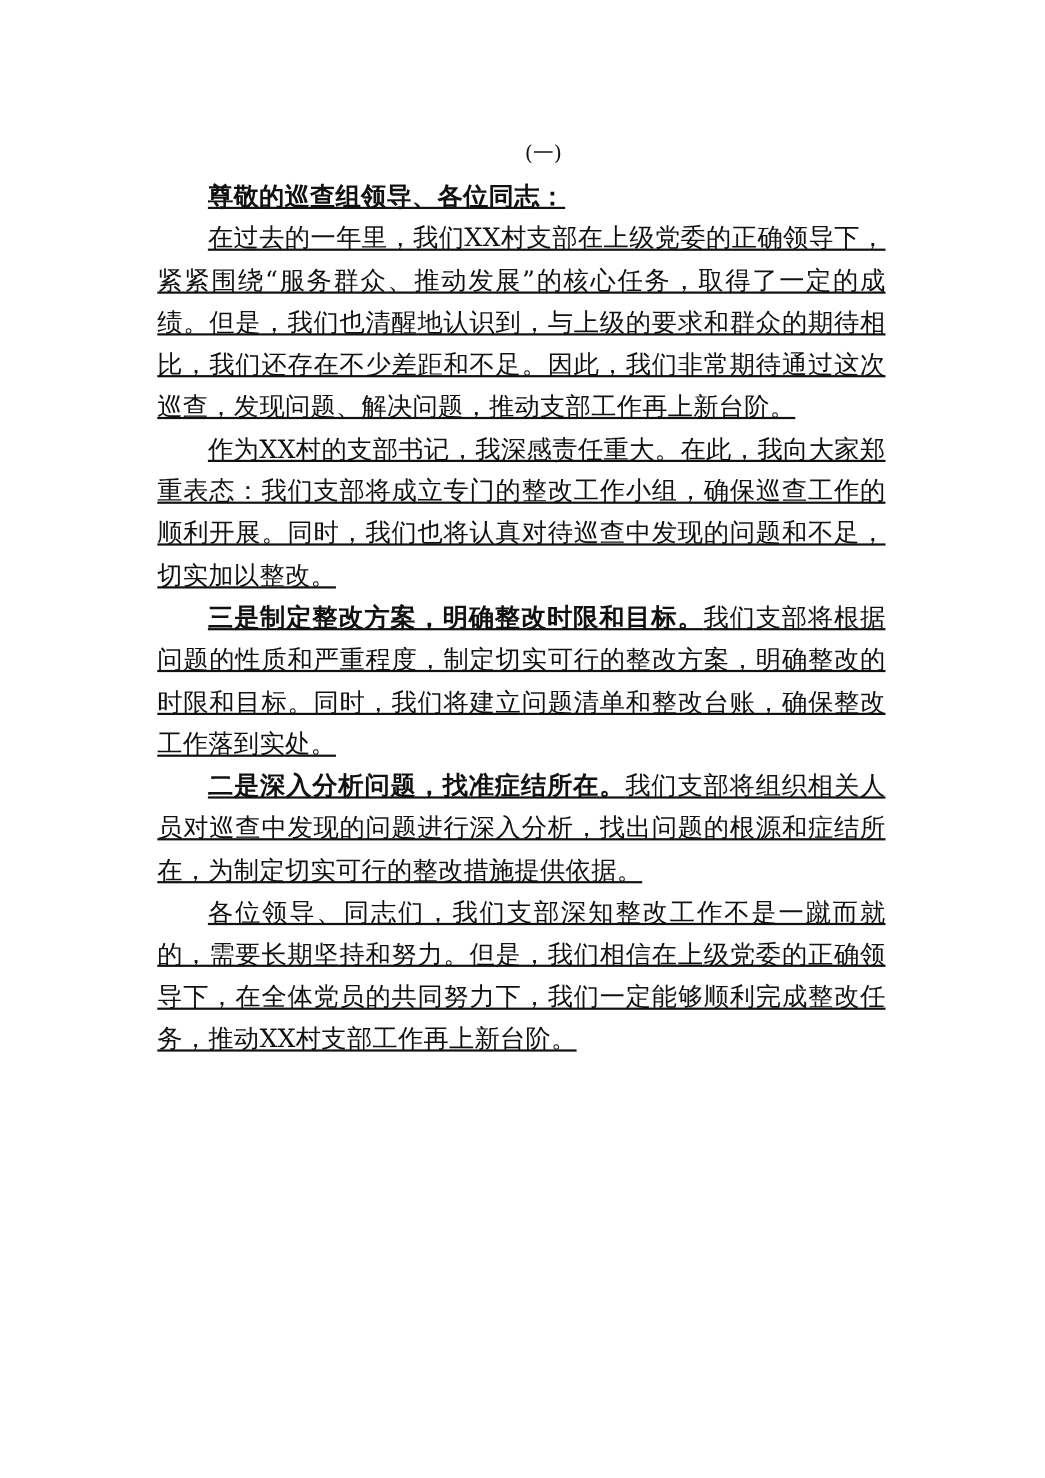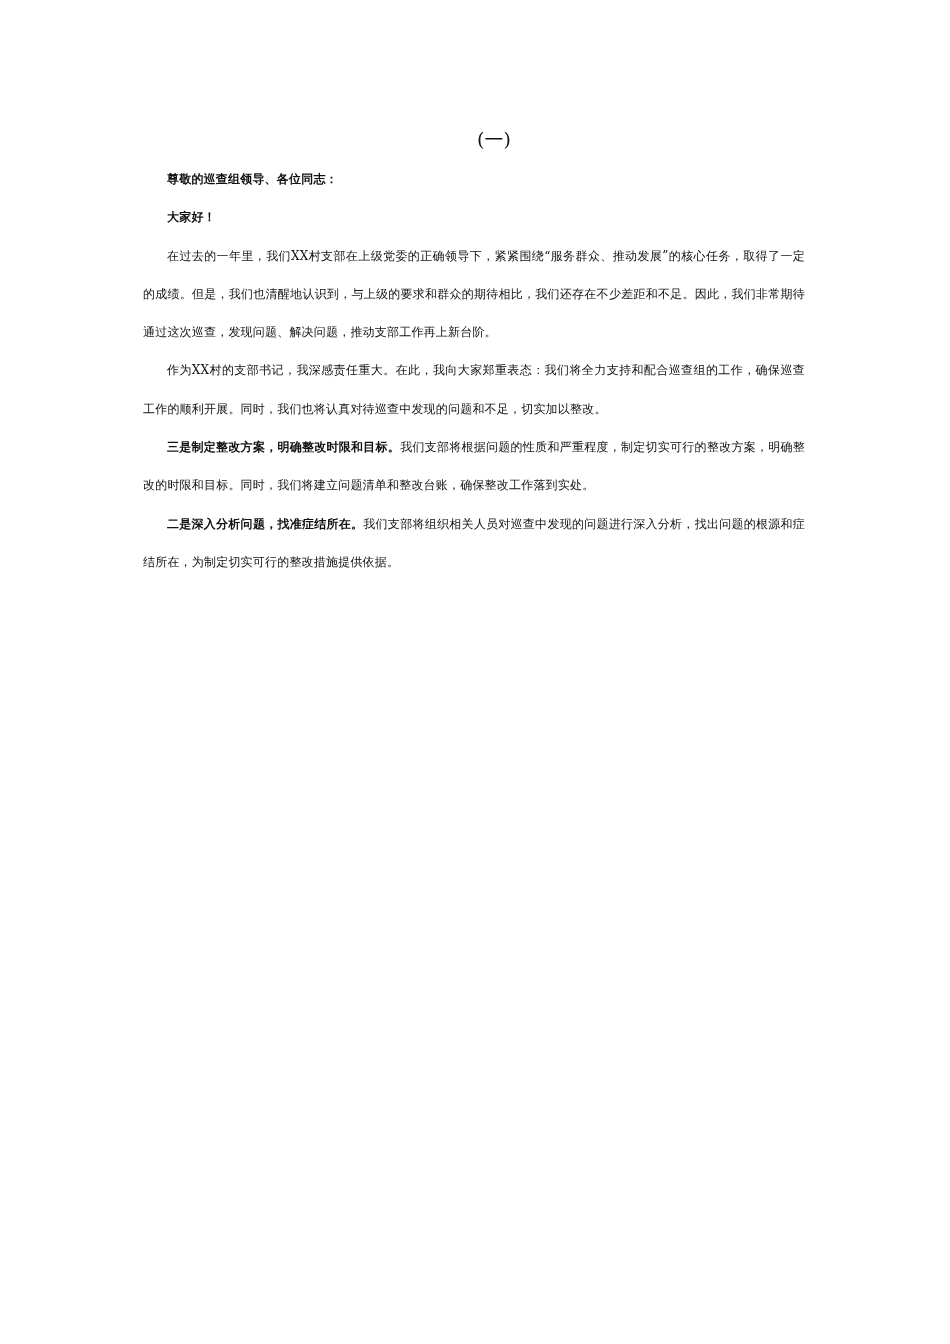--- a/index.html
+++ b/index.html
@@ -1,27 +1,27 @@
 <!DOCTYPE html>
 <html><head>
 <meta charset="utf-8">
 <style>
   html, body { margin:0; padding:0; background:#ffffff; }
   body { width:950px; height:1344px; position:relative; overflow:hidden;
          font-family: "DejaVu Serif", "Liberation Serif", serif; color:#111; }
   .page { position:absolute; left:143px; top:124px; width:662px; }
   .title { text-align:center; font-size:19px; height:30px; line-height:30px; margin-bottom:6px; padding-left:40px; }
-  p { margin:0; font-size:12px; line-height:38.3px; text-align:justify; letter-spacing:0.2px; }
+  p { margin:0; font-size:23px; line-height:38.3px; text-align:justify; letter-spacing:0.2px;text-decoration:underline; }
   p.indent { text-indent:2em; }
   .b { font-weight:bold; font-family:"DejaVu Sans", "Liberation Sans", sans-serif; }
 </style>
 </head>
 <body>
 
 <div class="page">
   <div class="title">(一)</div>
   <p class="indent b">尊敬的巡查组领导、各位同志：</p>
-  <p class="indent b">大家好！</p>
   <p class="indent">在过去的一年里，我们XX村支部在上级党委的正确领导下，紧紧围绕“服务群众、推动发展”的核心任务，取得了一定的成绩。但是，我们也清醒地认识到，与上级的要求和群众的期待相比，我们还存在不少差距和不足。因此，我们非常期待通过这次巡查，发现问题、解决问题，推动支部工作再上新台阶。</p>
-  <p class="indent">作为XX村的支部书记，我深感责任重大。在此，我向大家郑重表态：我们将全力支持和配合巡查组的工作，确保巡查工作的顺利开展。同时，我们也将认真对待巡查中发现的问题和不足，切实加以整改。</p>
+  <p class="indent">作为XX村的支部书记，我深感责任重大。在此，我向大家郑重表态：我们支部将成立专门的整改工作小组，确保巡查工作的顺利开展。同时，我们也将认真对待巡查中发现的问题和不足，切实加以整改。</p>
   <p class="indent"><span class="b">三是制定整改方案，明确整改时限和目标。</span><span>我们支部将根据问题的性质和严重程度，制定切实可行的整改方案，明确整改的时限和目标。同时，我们将建立问题清单和整改台账，确保整改工作落到实处。</span></p>
   <p class="indent"><span class="b">二是深入分析问题，找准症结所在。</span><span>我们支部将组织相关人员对巡查中发现的问题进行深入分析，找出问题的根源和症结所在，为制定切实可行的整改措施提供依据。</span></p>
+  <p class="indent">各位领导、同志们，我们支部深知整改工作不是一蹴而就的，需要长期坚持和努力。但是，我们相信在上级党委的正确领导下，在全体党员的共同努力下，我们一定能够顺利完成整改任务，推动XX村支部工作再上新台阶。</p>
 </div>
 
 </body></html>

